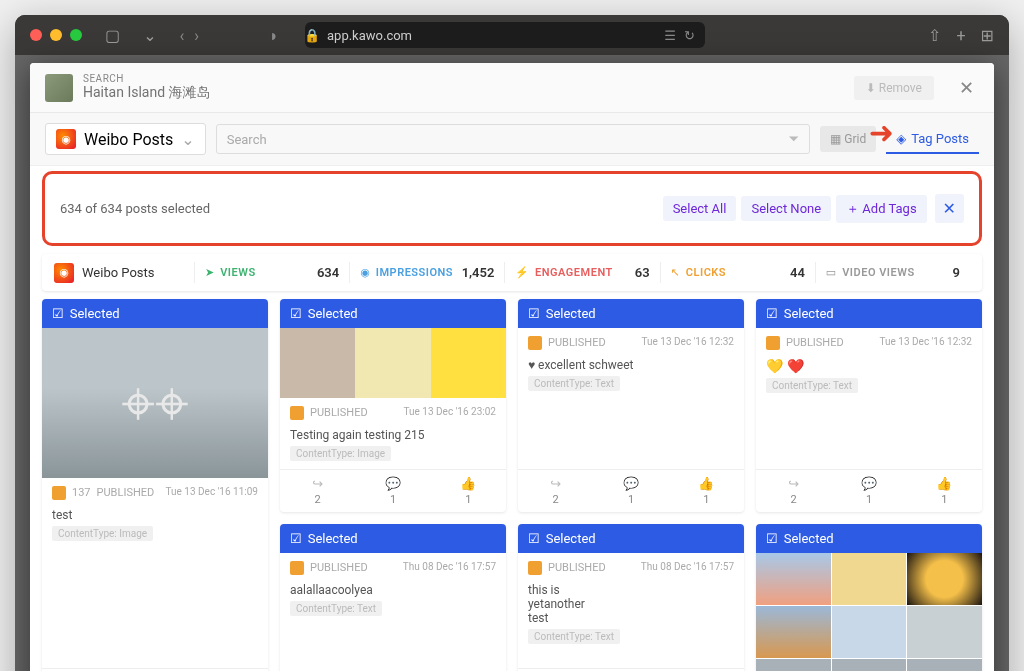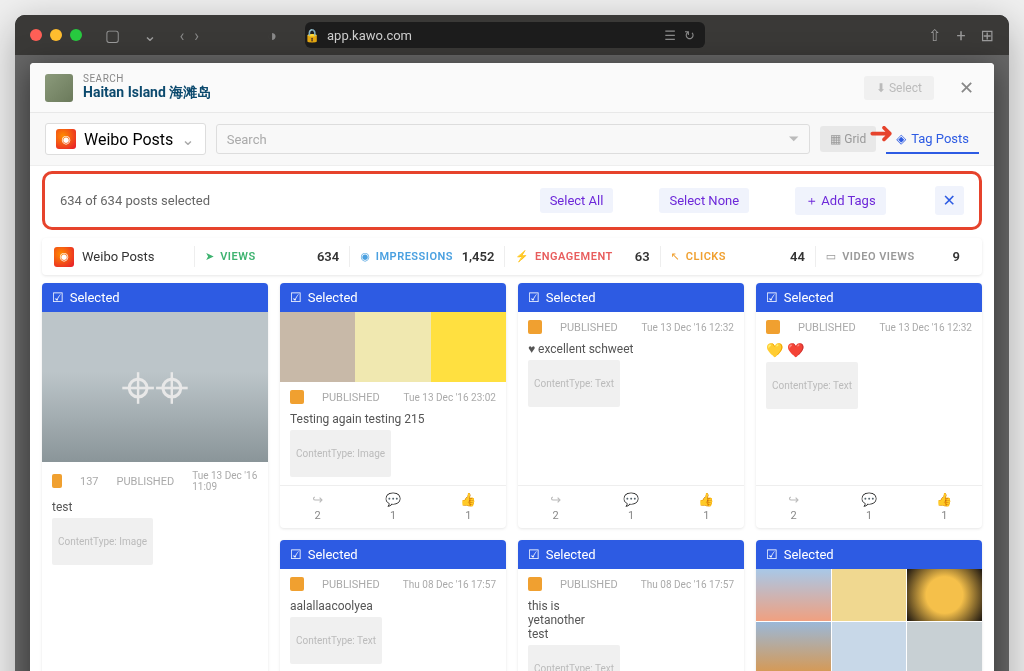--- a/index.html
+++ b/index.html
@@ -14,34 +14,34 @@
 .shield { margin-left: 60px; color: #888; }
 .addr { flex: 1; max-width: 400px; margin-left: 20px; background: #1c1c1c; border-radius: 6px; height: 26px; display: flex; align-items: center; justify-content: center; color: #ccc; font-size: 13px; gap: 6px; }
 .addr-right { color: #888; margin-left: auto; margin-right: 10px; display: flex; gap: 8px; }
 .chrome-right { margin-left: auto; display: flex; gap: 15px; color: #999; }
 .browser-body { background: #666; padding: 8px 15px 15px; min-height: 590px; }
 .modal { background: #fff; border-radius: 4px; box-shadow: 0 5px 30px rgba(0,0,0,0.5); overflow: hidden; }
 .modal-head { padding: 10px 15px; display: flex; align-items: center; gap: 10px; border-bottom: 1px solid #e8e8e8; background:#fafafa; }
 .avatar { width: 28px; height: 28px; border-radius: 3px; background: linear-gradient(135deg,#8b9a7b,#6b7a5b); }
 .head-text { flex: 1; }
 .head-label { font-size: 10px; color: #888; letter-spacing: 0.5px; }
-.head-title { font-size: 14px; color: #0c4a6e; font-weight: bold; }
+.head-title { font-size: 14px; color: #737373; }
 .export-btn { background:#f0f0f0; padding:5px 12px; border-radius:3px; color:#bbb; font-size:12px;}
 .close-x { color: #888; font-size: 18px; cursor: pointer; padding: 0 5px; margin-left:10px;}
 .toolbar { padding: 10px 15px; display: flex; gap: 10px; align-items: center; background:#f8f8f8; border-bottom:1px solid #eee;}
 .src-select { display: flex; align-items: center; gap: 8px; padding: 5px 10px; border: 1px solid #ddd; border-radius: 3px; background: #fff; }
 .weibo-icon { width: 20px; height: 20px; border-radius: 3px; background: radial-gradient(circle at 35% 35%, #ff8c00, #e6162d); display:inline-flex; align-items:center; justify-content:center;}
 .weibo-icon::after{content:"◉"; color:#fff; font-size:11px;}
 .search-box { flex: 1; border: 1px solid #ddd; border-radius: 3px; padding: 6px 10px; color: #aaa; font-size: 13px; display:flex; align-items:center;}
 .filter-icon{margin-left:auto; color:#bbb;}
 .tool-btn { padding: 6px 10px; font-size: 12px; color: #bbb; border: 1px solid #ddd; border-radius: 3px; background:#fff;}
 .grid-btn { padding: 6px 10px; font-size: 12px; color: #999; background:#e8e8e8; border-radius:3px;}
 .tag-posts { color: #2d5be3; font-size: 13px; display: flex; gap: 5px; align-items: center; padding: 6px 10px; border-bottom: 2px solid #2d5be3; }
 .arrow-callout { position: absolute; font-size: 30px; color: #e6432c; }
-.sel-bar { display: flex; align-items: center; padding: 12px 15px; background: #fff; border: 3px solid #e6432c; border-radius: 10px; margin: 5px 12px; gap: 41px; }
+.sel-bar { display: flex; align-items: center; padding: 20px 15px; background: #fff; border: 3px solid #e6432c; border-radius: 10px; margin: 5px 12px; }
 .sel-count { color: #666; font-size: 13px; flex: 1; }
 .sel-btn { color: #6d28d9; font-size: 13px; padding: 5px 10px; border-radius: 3px; cursor: pointer; margin-left: 5px; background:#f0f3fc;}
 .sel-close { color: #2d5be3; margin-left: 8px; cursor: pointer; padding:5px 8px; background:#f0f3fc; border-radius:3px;}
 .stats-bar { display: flex; align-items: center; background: #fff; margin: 8px 12px; border-radius: 4px; padding: 8px 12px; box-shadow: 0 1px 3px rgba(0,0,0,0.1); }
 .stats-bar .src { display: flex; align-items: center; gap: 8px; font-size: 13px; color:#333; width:140px;}
 .stat { flex: 1; display: flex; align-items: center; gap: 6px; font-size: 11px; border-left:1px solid #eee; padding:3px 10px;}
 .stat-label { letter-spacing: 0.5px; font-weight:600;}
 .stat-val { color: #333; font-weight: 600; margin-left: auto; font-size:13px;}
 .st-posts{color:#3eb370}.st-impr{color:#4aa0e0}.st-eng{color:#e85d5d}.st-clk{color:#f0a030}.st-vid{color:#999}
 .grid { display: grid; grid-template-columns: repeat(4, 1fr); gap: 12px; padding: 0 12px 12px; }
@@ -54,25 +54,25 @@
 .card-img.thumbs > div:nth-child(2){background:#f0e8b0;}
 .card-img.thumbs > div:nth-child(3){background:#ffe040;}
 .img-grid { display:grid; grid-template-columns:repeat(3,1fr); grid-auto-rows:52px; gap:1px;}
 .img-grid > div { background:#a8b0b8;}
 .img-grid > div:nth-child(1){background:linear-gradient(#a8c8e8,#f0a080);}
 .img-grid > div:nth-child(2){background:#f0d890;}
 .img-grid > div:nth-child(3){background:radial-gradient(circle,#f5c04a 40%,#1a1410);}
 .img-grid > div:nth-child(4){background:linear-gradient(#9bb8d8,#d89850);}
 .img-grid > div:nth-child(5){background:#c8d8e8;}
 .img-grid > div:nth-child(6){background:#c8d0d4;}
-.card-meta { padding: 8px 10px; display: flex; align-items: center; gap: 18px; font-size: 11px; color: #aaa; }
+.card-meta { padding: 8px 10px; display: flex; align-items: flex-start; gap: 6px; font-size: 11px; color: #aaa; }
 .card-meta .date { margin-left: auto; font-size:10px;}
 .pub-icon { width: 14px; height: 14px; border-radius: 2px; background: #f0a030; display:inline-block;}
 .card-body { padding: 0 10px 8px; font-size: 12px; color: #555; }
-.tag-chip { display: inline-block; background: #f0f0f0; color: #bbb; font-size: 10px; padding: 18px 6px; border-radius: 2px; margin-top: 4px; }
+.tag-chip { display: inline-block; background: #f0f0f0; color: #bbb; font-size: 10px; padding: 2px 6px; border-radius: 2px; margin-top: 4px; }
 .card-foot { display: flex; border-top: 1px solid #eee; padding: 6px 0; margin-top:auto;}
 .card-foot > div { flex: 1; text-align: center; }
 .foot-icon { color: #bbb; font-size: 13px; }
 .foot-val { color: #888; font-size: 11px; margin-top: 2px; }
 .hearts { font-size: 14px; }
 </style>
 </head>
 <body>
 
 <div class="window">
@@ -106,21 +106,21 @@
 
  <div class="browser-body">
   <div class="modal">
 
    <div class="modal-head">
     <div class="avatar"></div>
     <div class="head-text">
      <div class="head-label">SEARCH</div>
      <div class="head-title">Haitan Island 海滩岛</div>
     </div>
-    <div class="export-btn">⬇ <span>Select</span></div>
+    <div class="export-btn">⬇ <span>Remove</span></div>
     <div class="close-x">✕</div>
    </div>
 
    <div class="toolbar" style="position:relative;">
     <div class="src-select">
      <span class="weibo-icon"></span>
      <span>Weibo Posts</span>
      <span style="color:#aaa;">⌄</span>
     </div>
     <div class="search-box">

